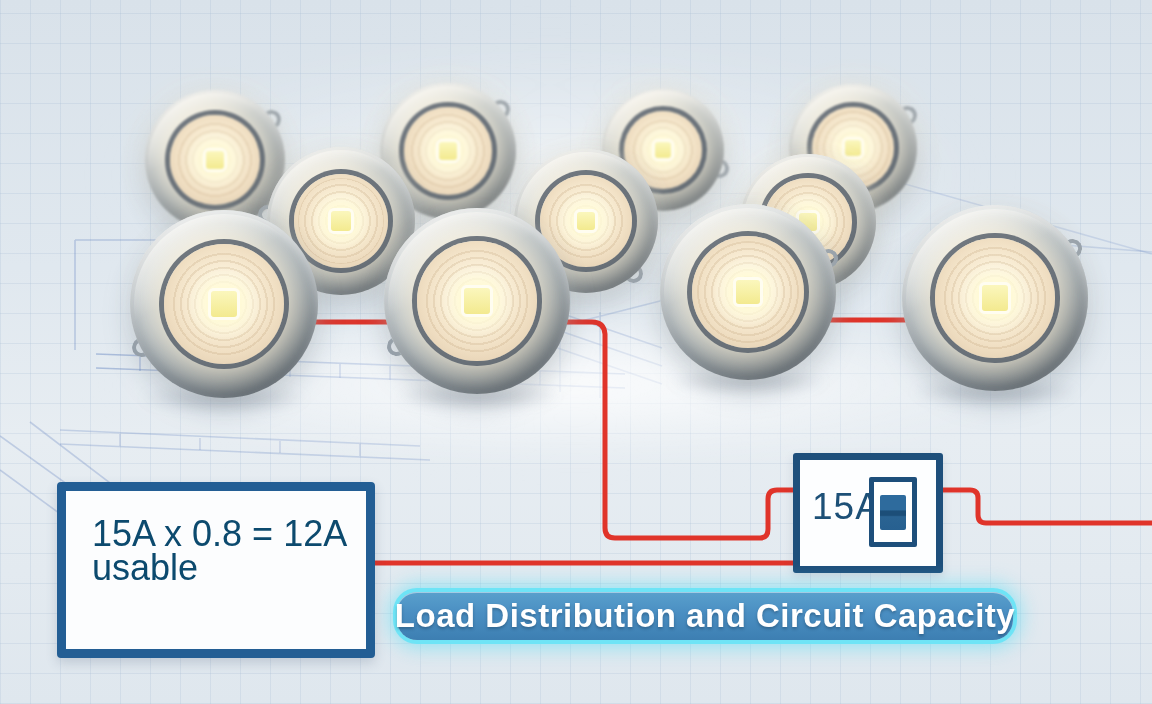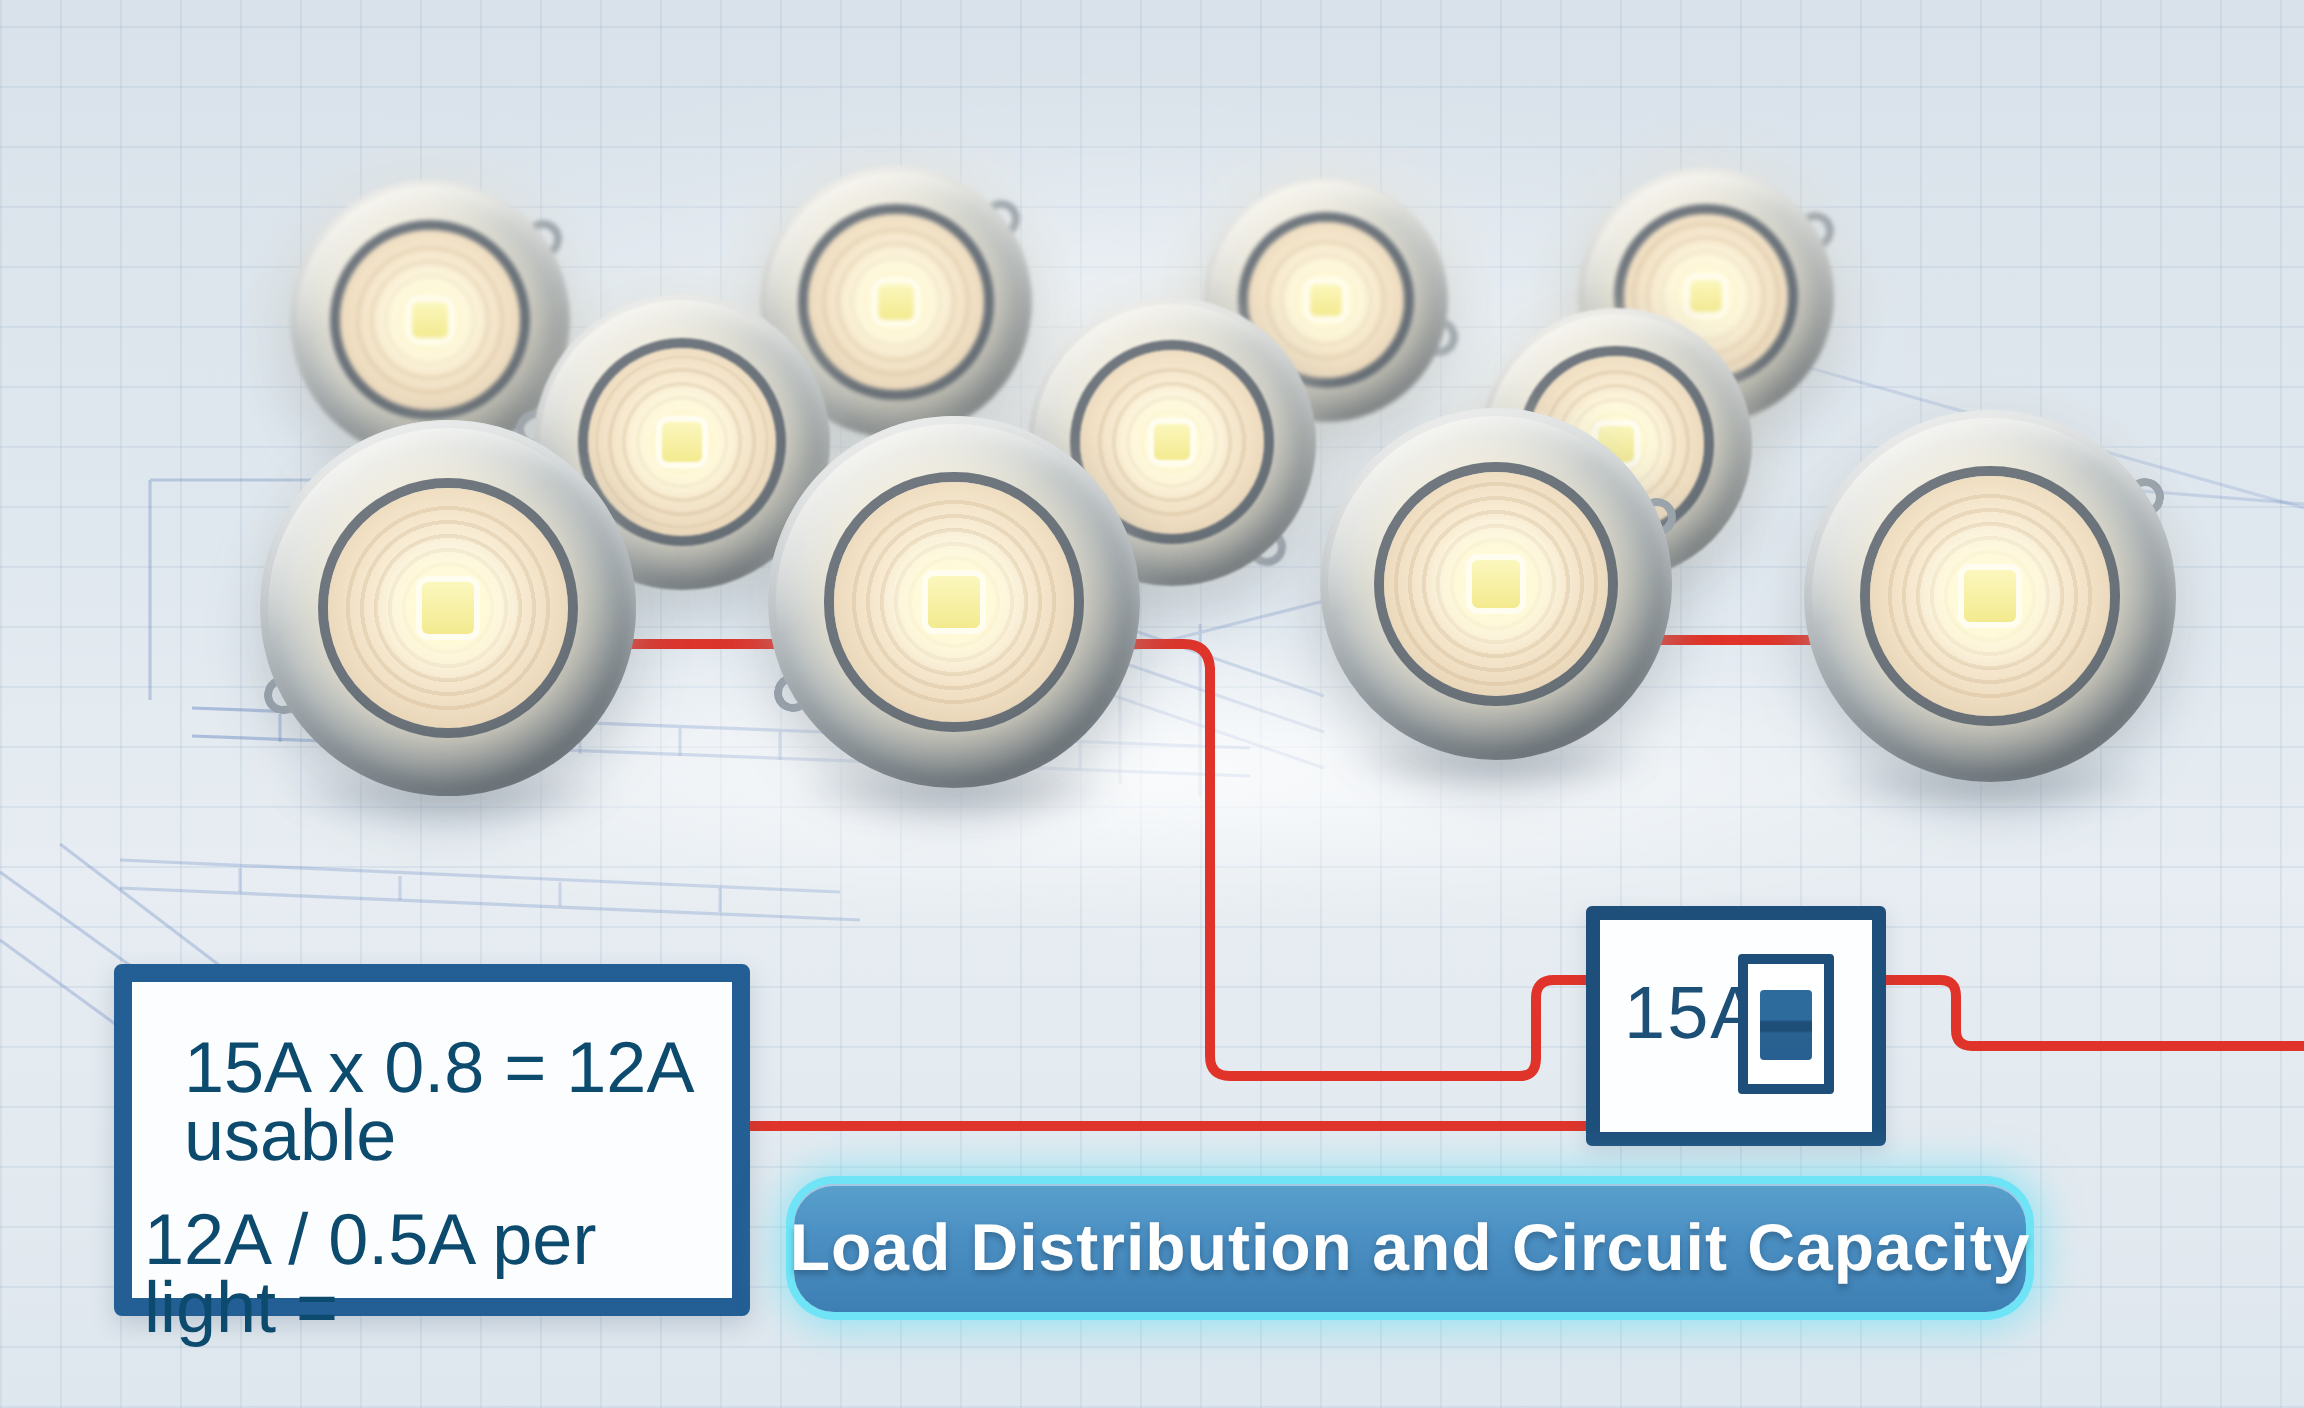--- a/index.html
+++ b/index.html
@@ -54,21 +54,21 @@
     background:#fdfeff;border:7px solid var(--breaker-border,#1e4f7b);border-radius:3px;
     box-shadow:0 4px 10px rgba(60,80,110,.15);}
   .breaker .rating{position:absolute;left:12px;top:26px;font-size:37px;font-weight:normal;
     letter-spacing:1px;color:var(--breaker-text,#1d5077);}
   .breaker .sw{position:absolute;left:69px;top:17px;width:48px;height:70px;
     border:5px solid var(--breaker-border,#1e4f7b);border-radius:2px;background:#fff;
     display:flex;align-items:center;justify-content:center;}
   .breaker .toggle{width:26px;height:35px;border-radius:2px;
     background:linear-gradient(180deg,var(--toggle-blue,#2e6b9d) 0%,var(--toggle-blue,#2e6b9d) 42%,var(--toggle-dark,#1c4e78) 46%,var(--toggle-dark,#1c4e78) 58%,#2a6392 62%,#276090 100%);}
   
-  .banner{position:absolute;left:397px;top:592px;width:616px;height:64px;z-index:9;
+  .banner{position:absolute;left:397px;top:592px;width:616px;height:48px;z-index:9;
     border-radius:20px;display:flex;align-items:center;justify-content:center;
     background:linear-gradient(180deg,#59a0cc 0%,var(--banner-bg,#4a8ec2) 45%,var(--banner-bg-dark,#3d7fb2) 100%);
     box-shadow:0 0 0 4px var(--banner-glow,#6ee4f6), 0 0 20px 7px rgba(100,222,245,.65), inset 0 1px 0 rgba(255,255,255,.45);}
   .banner .t{color:#fff;font-size:33px;font-weight:bold;letter-spacing:.5px;
     text-shadow:0 2px 3px rgba(18,42,66,.35);white-space:nowrap;}
 </style>
 </head>
 <body>
 
 <div id="stage">
@@ -211,21 +211,20 @@
         <div class="grooves"></div>
         <div class="hotspot"></div>
         <div class="chip"></div>
       </div>
     </div>
   </div>
     </div>
 
   <div class="calcbox">
     <div class="l l1">15A x 0.8 = 12A usable</div>
-    <div class="l l2">12A / 0.5A per light =</div>
   </div>
 
   <div class="breaker">
     <div class="rating">15A</div>
     <div class="sw">
       <div class="toggle"></div>
     </div>
   </div>
 
   <div class="banner">

